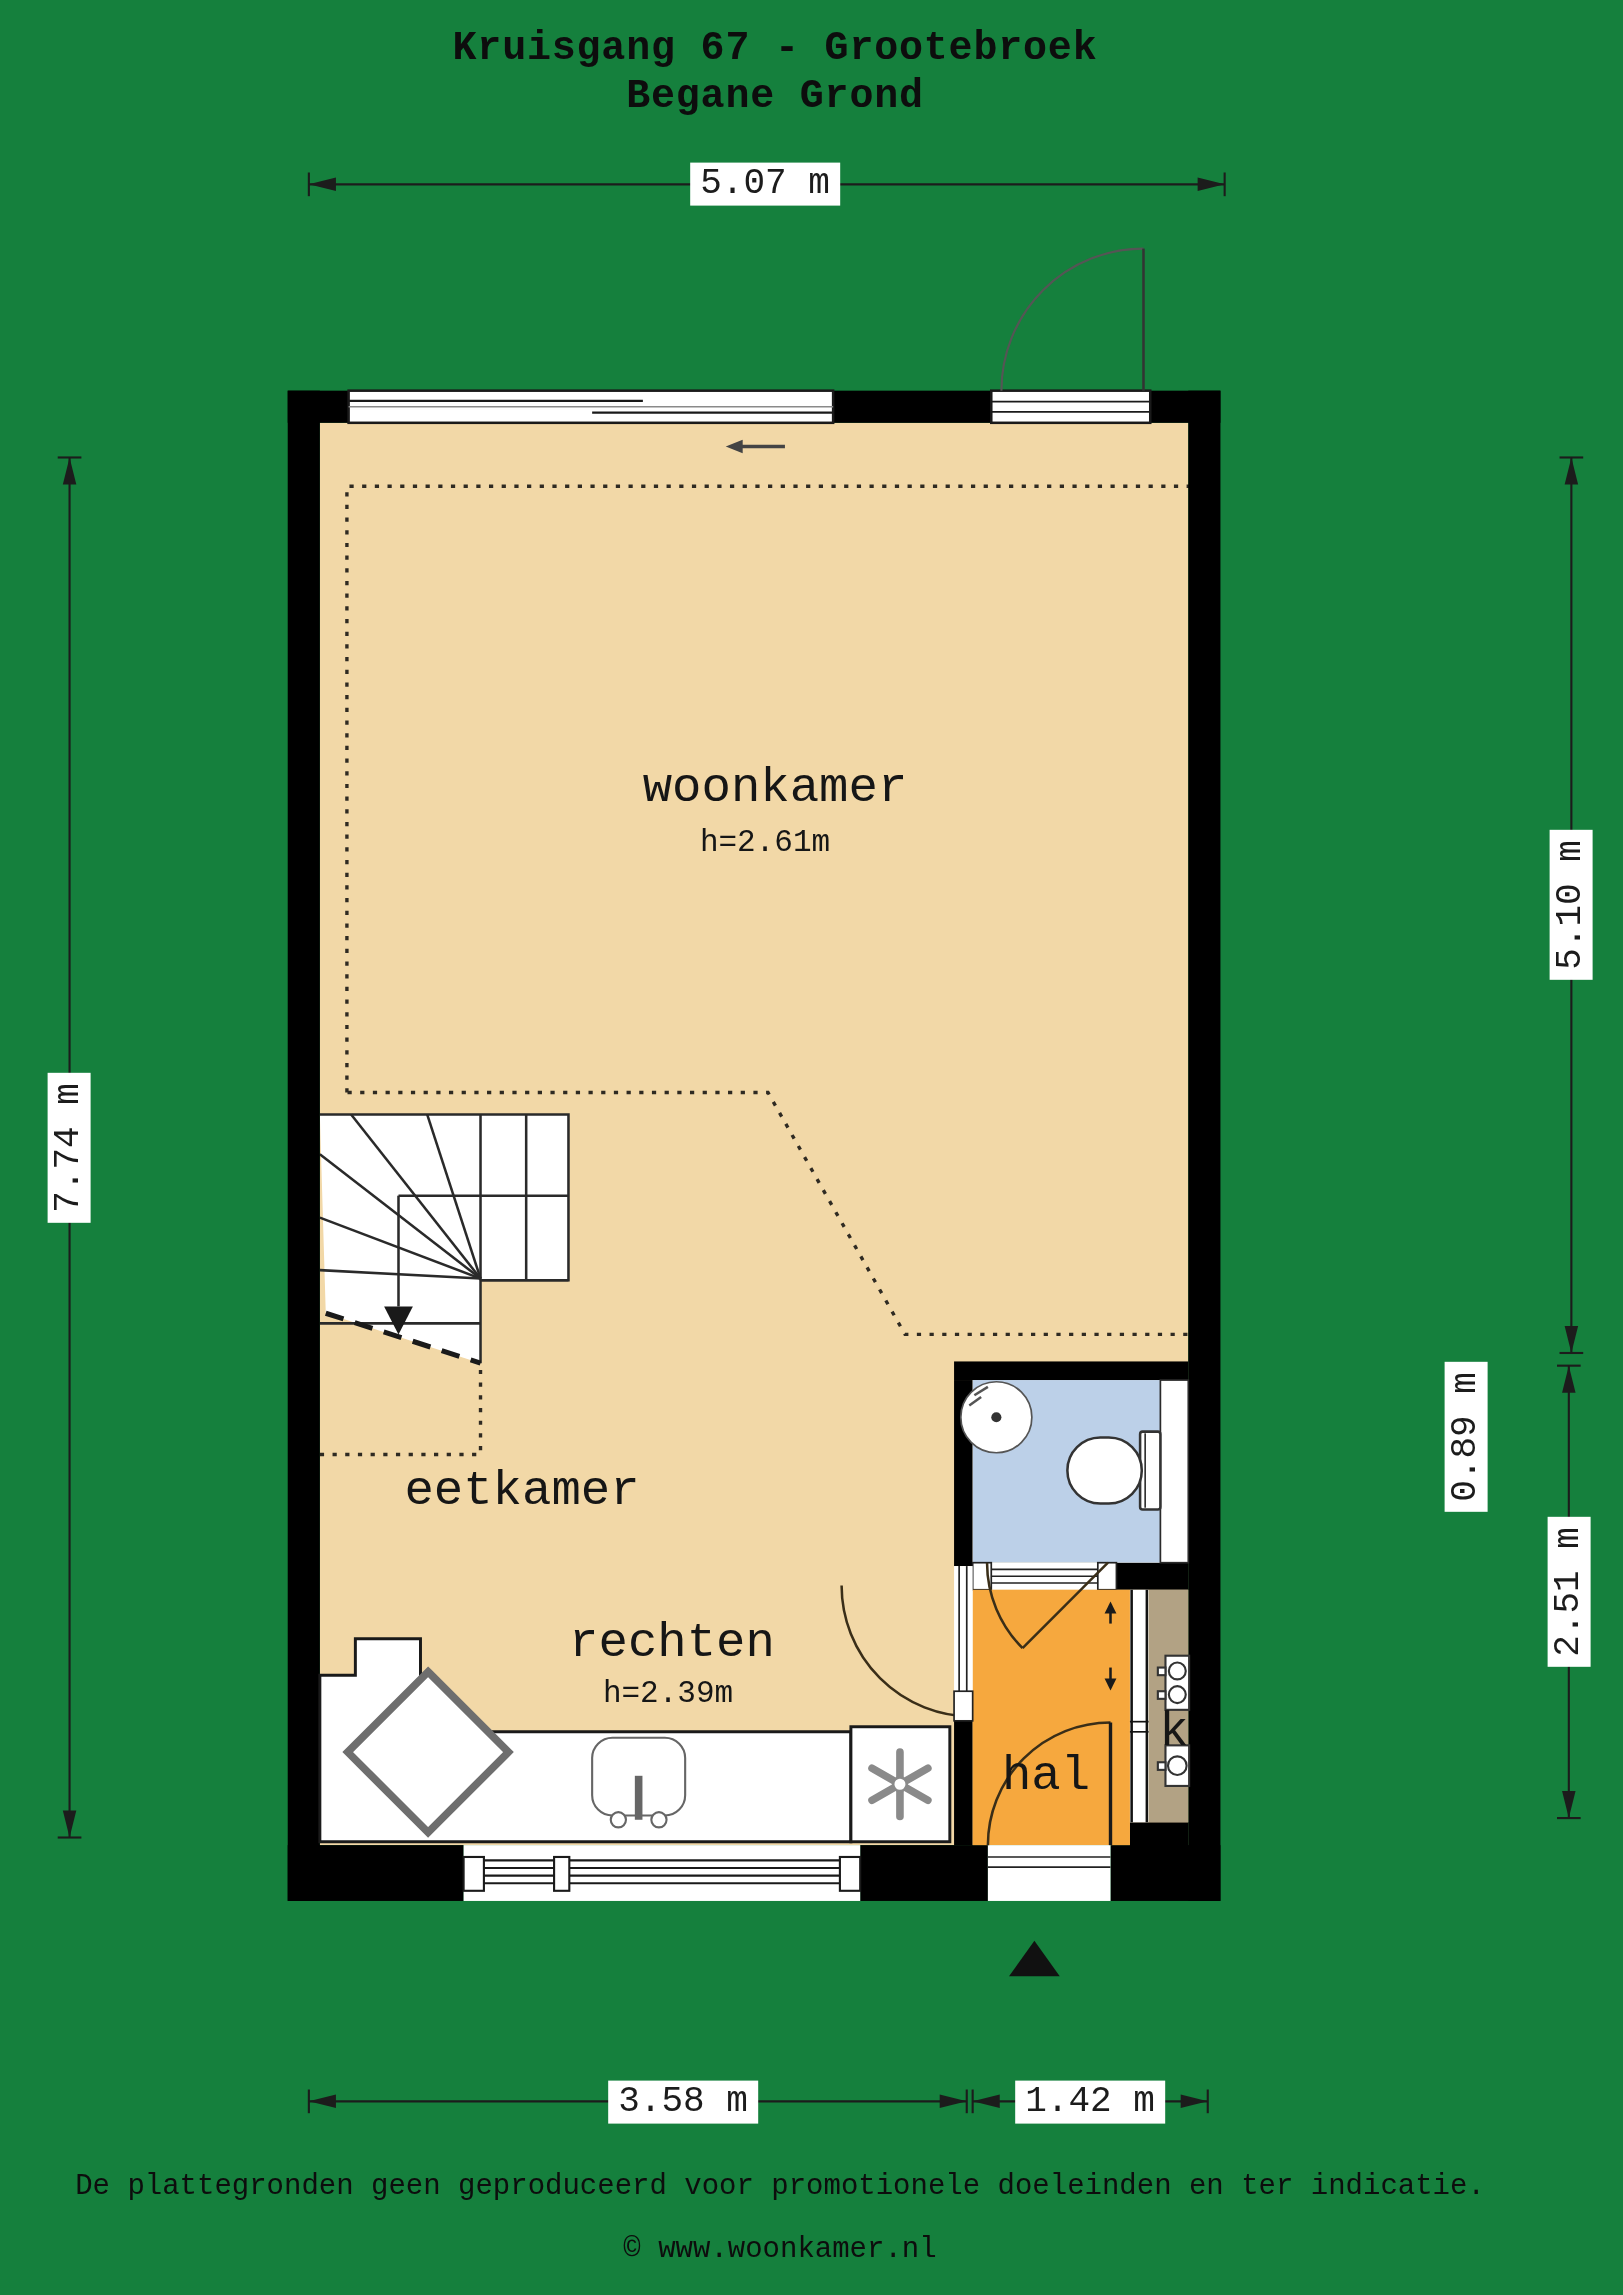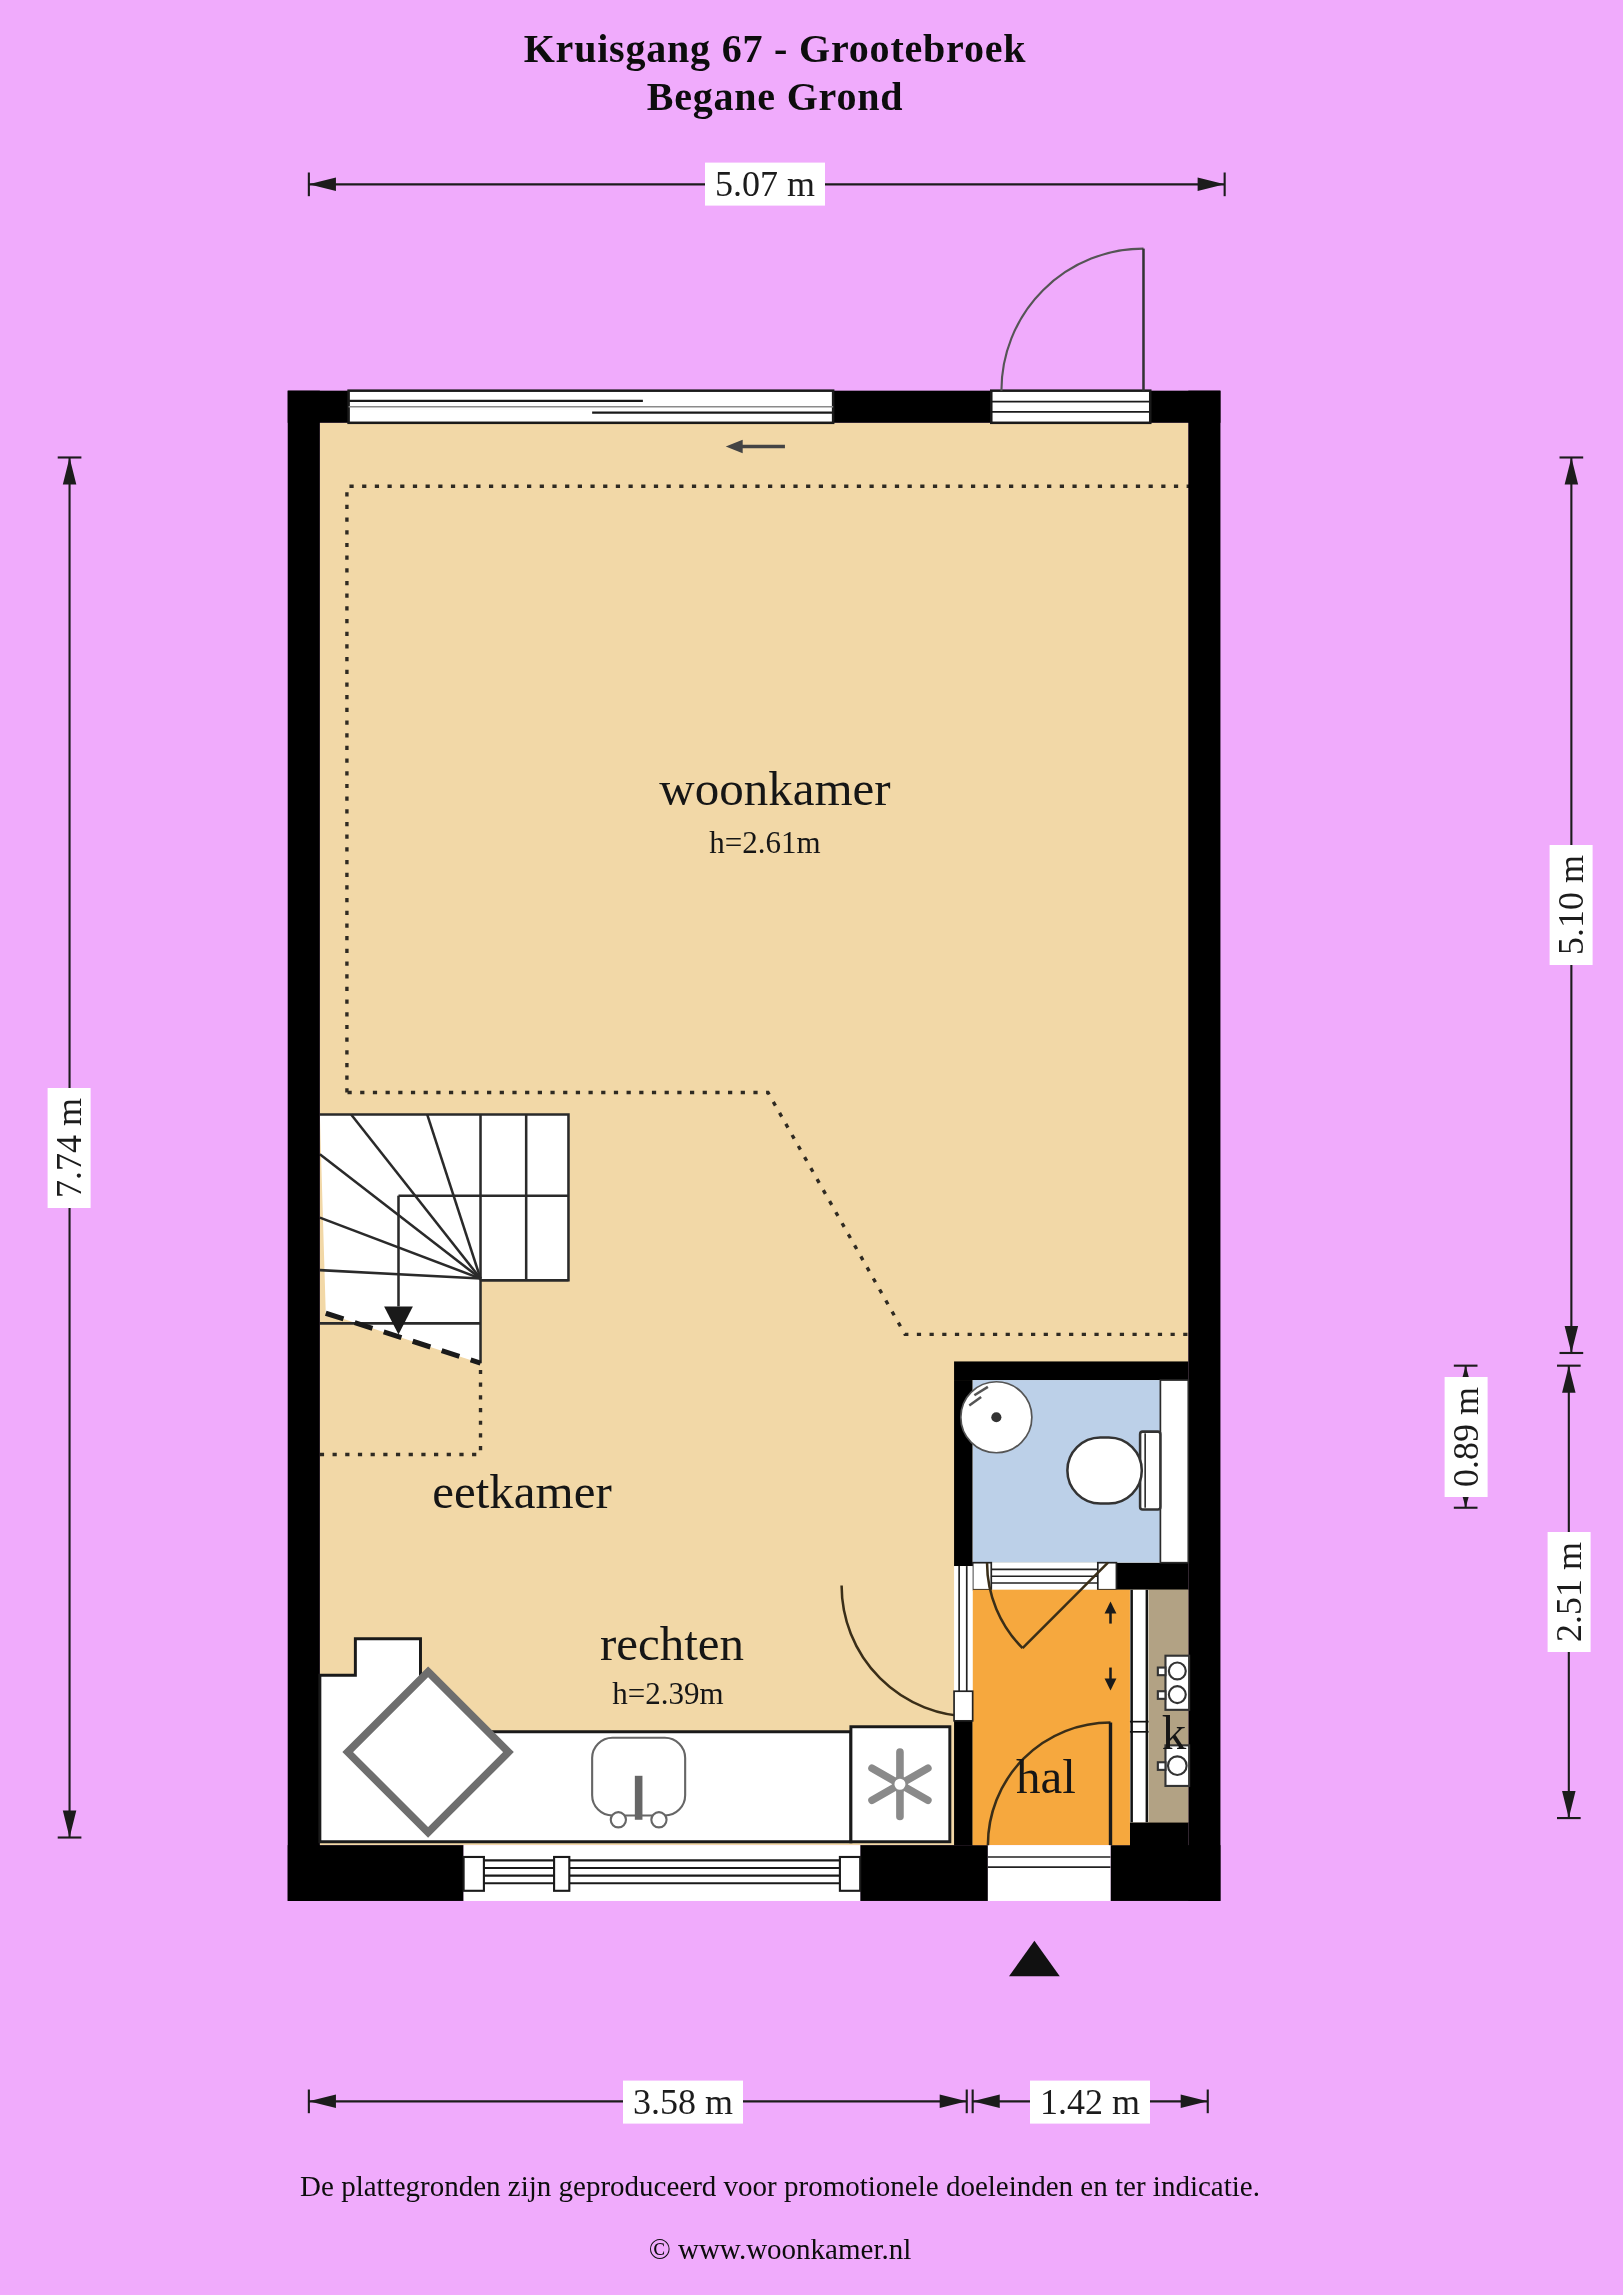--- a/index.html
+++ b/index.html
@@ -1,21 +1,21 @@
 <!DOCTYPE html>
 <html style="--floor: #f2d8a7; --hall: #f6a83e; --closet: #b2a284; --bathroom: #bcd0e8; --wall: #000000; --line: #1a1a1a;font-size:13.5px"><head>
 <meta charset="utf-8">
 <style>
   :root{
     --floor:#f2d8a7; --hall:#f6a83e; --closet:#b2a284; --bathroom:#bcd0e8;
     --wall:#000000; --line:#1a1a1a;
   }
   html,body{margin:0;padding:0;background:#fff;}
-  #page{position:relative;width:1624px;height:2295px;background:#f0abfc;overflow:hidden;
-        font-family:Liberation Serif, serif;color:#111;}
+  #page{position:relative;width:1624px;height:2295px;background:#15803d;overflow:hidden;
+        font-family:Liberation Mono, monospace;color:#111;}
   #plan-svg{position:absolute;left:0;top:0;}
   .lbl{position:absolute;white-space:nowrap;transform:translate(-50%,-50%);line-height:1;}
   .dim-lbl{background:#fff;padding:3.4px 10px;font-size:36px;color:#1c1c1c;}
   .dim-lbl.rot{transform:translate(-50%,-50%) rotate(-90deg);}
   .room-lbl{font-size:49px;color:#161616;}
   .room-sub{font-size:31px;color:#161616;}
   .room-lg{font-size:49px;}
   .title-line{position:absolute;transform:translate(-50%,-50%);white-space:nowrap;
               font-weight:bold;font-size:40px;color:#0d0d0d;letter-spacing:0.8px;}
   .footer-line{position:absolute;transform:translate(-50%,-50%);white-space:nowrap;
@@ -268,16 +268,16 @@
   <div class="lbl dim-lbl" style="left:1090px;top:2102px">1.42 m</div>
 
   <div class="lbl room-lbl" style="left:775px;top:788px">woonkamer</div>
   <div class="lbl room-sub" style="left:765px;top:842px">h=2.61m</div>
   <div class="lbl room-lbl" style="left:522px;top:1491px">eetkamer</div>
   <div class="lbl room-lbl" style="left:672px;top:1643px">rechten</div>
   <div class="lbl room-sub" style="left:668px;top:1693px">h=2.39m</div>
   <div class="lbl room-lbl room-lg" style="left:1046px;top:1776px">hal</div>
   <div class="lbl room-lbl room-lg" style="left:1174px;top:1732px">k</div>
 
-  <div class="footer-line" style="left:780px;top:2186px">De plattegronden zijn geproduceerd voor promotionele doeleinden en ter indicatie.</div>
+  <div class="footer-line" style="left:780px;top:2186px">De plattegronden geen geproduceerd voor promotionele doeleinden en ter indicatie.</div>
   <div class="footer-line" style="left:780px;top:2249px">© www.woonkamer.nl</div>
 </div>
 
 
 </body></html>

